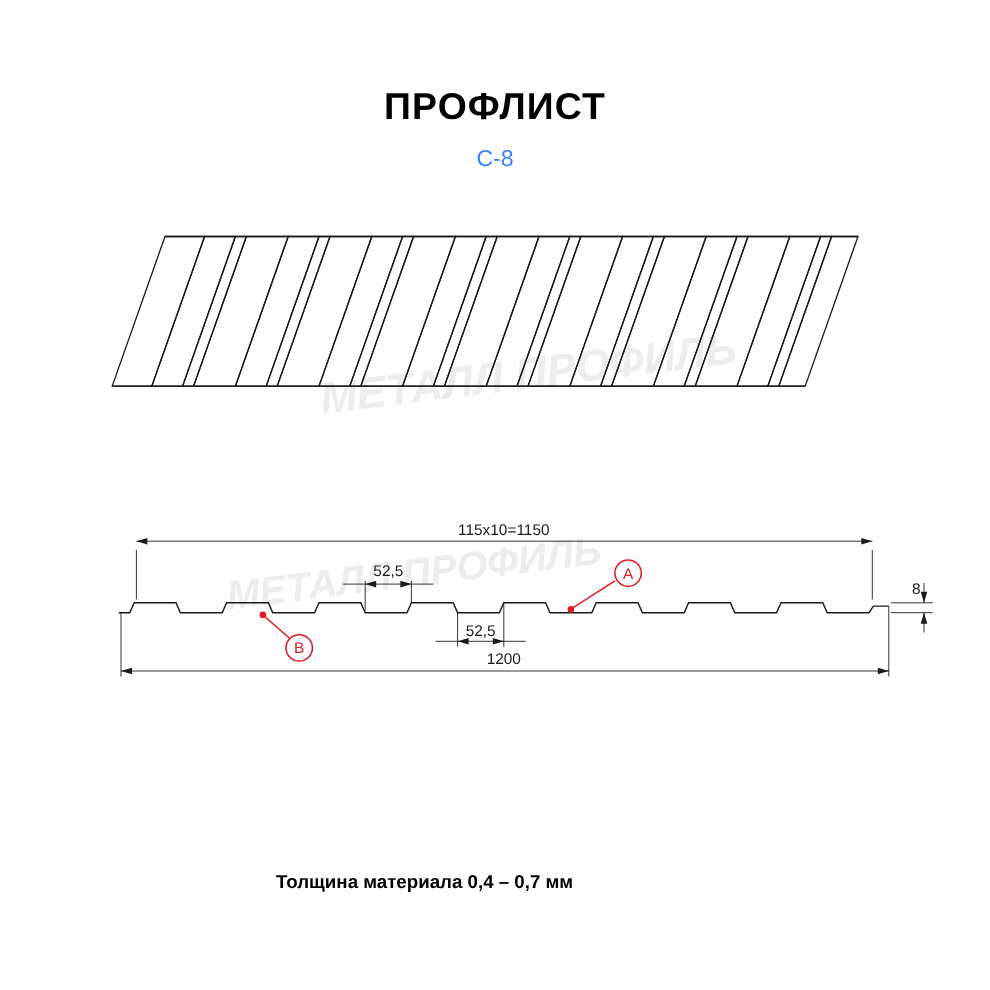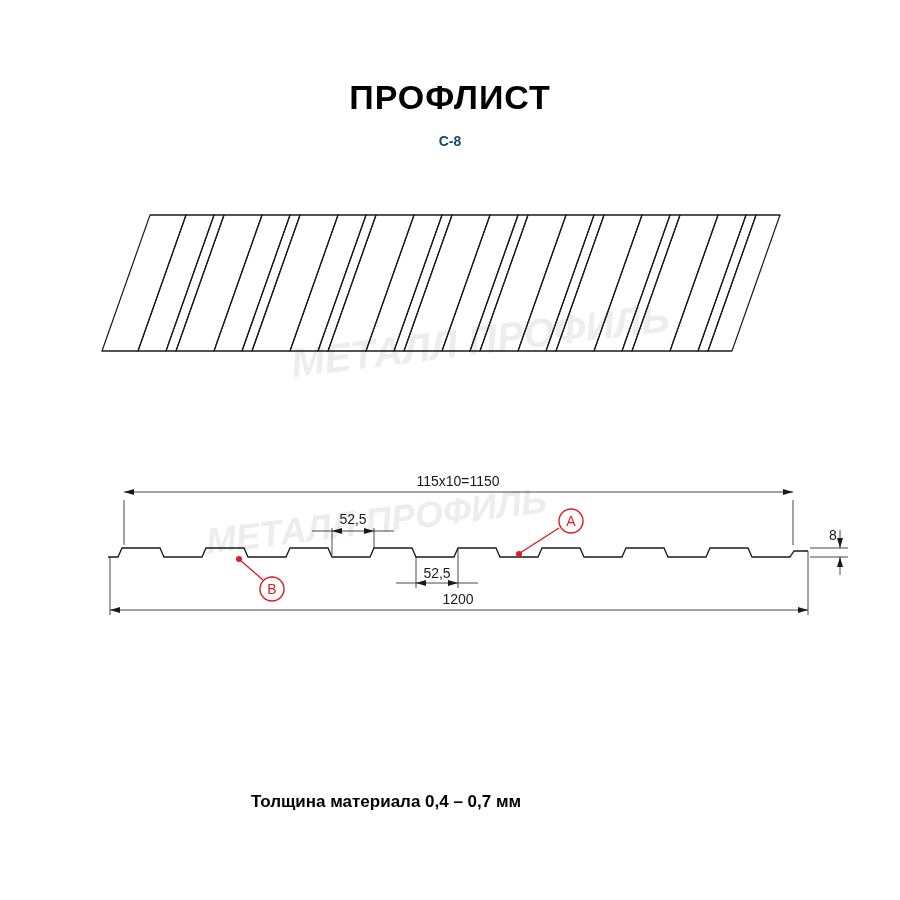--- a/index.html
+++ b/index.html
@@ -31,23 +31,22 @@
     font-weight: bold;
     letter-spacing: 1px;
     color: #000;
   }
   .subtitle {
     position: absolute;
     left: 0;
     top: 133px;
     width: 900px;
     text-align: center;
-    font-size: 14px;
-    color: #0c4a6e;
-    font-weight: bold;
+    font-size: 21px;
+    color: #3b82f6;
   }
   .footnote {
     position: absolute;
     left: 0;
     top: 792px;
     width: 772px;
     text-align: center;
     font-size: 17px;
     font-weight: bold;
     color: #000;

